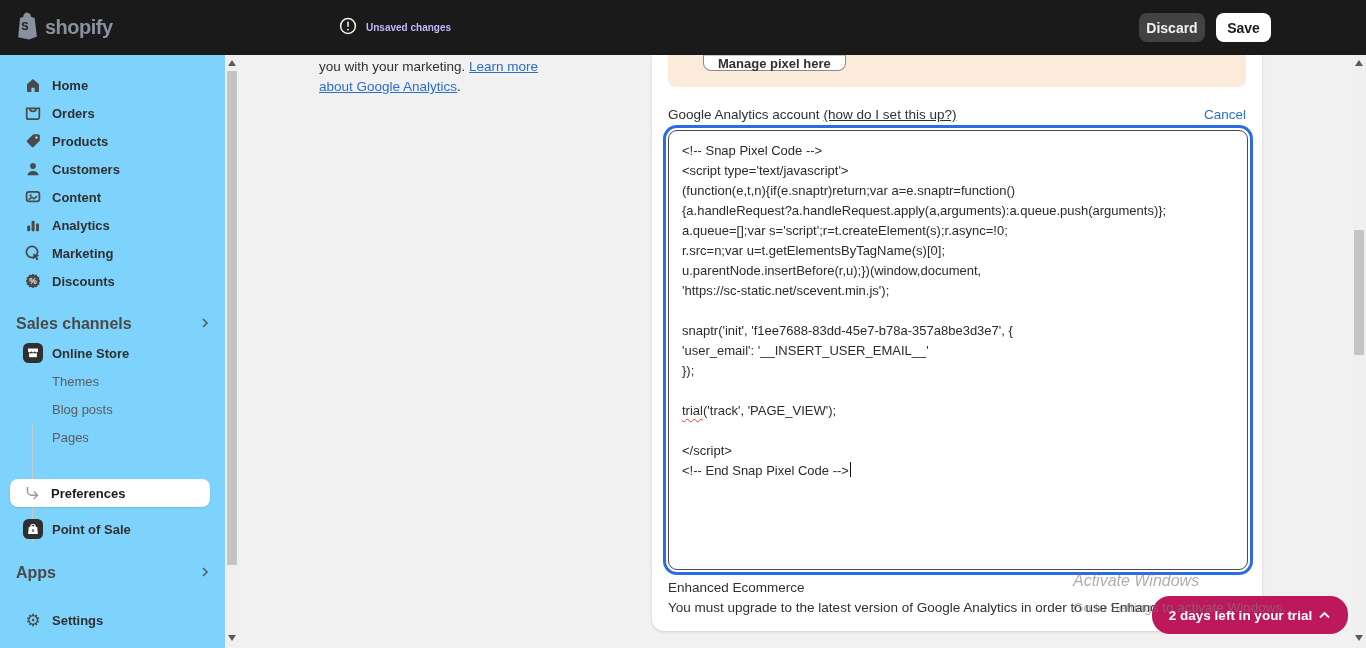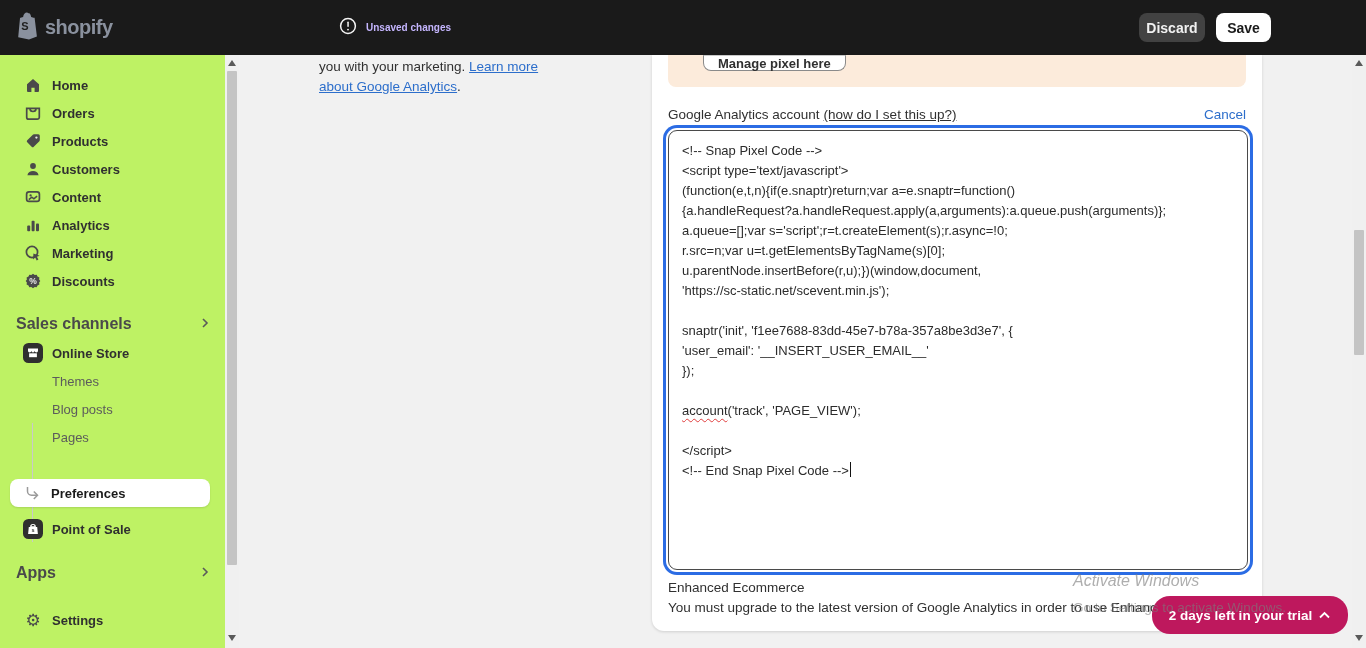--- a/index.html
+++ b/index.html
@@ -11,21 +11,21 @@
   #topbar { position:absolute; top:0; left:0; width:1366px; height:55px; background:#1a1a1a; }
   .logo { position:absolute; left:14px; top:0; height:55px; display:flex; align-items:center; gap:6px; }
   .logo-word { color:#8a919e; font-size:20px; font-weight:700; letter-spacing:-0.5px; }
   .unsaved { position:absolute; left:339px; top:0; height:55px; display:flex; align-items:center; gap:9px; }
   .unsaved-text { color:#c4b5fd; font-size:10px; font-weight:700; }
   .topbtn { position:absolute; top:13px; height:29px; border:none; border-radius:8px; font-size:14px; font-weight:600; cursor:pointer; font-family:"Liberation Sans",sans-serif; }
   .btn-discard { left:1139px; width:66px; background:#424242; color:#f1f1f1; }
   .btn-save { left:1216px; width:55px; background:#ffffff; color:#1a1a1a; }
 
   
-  #sidebar { position:absolute; top:55px; left:0; width:239px; height:593px; background:#bef264; }
+  #sidebar { position:absolute; top:55px; left:0; width:239px; height:593px; background:#7dd3fc; }
   .nav-item { position:absolute; left:8px; width:209px; height:28px; display:flex; align-items:center; cursor:pointer; border-radius:8px; }
   .nicon { width:20px; height:20px; margin-left:15px; display:flex; align-items:center; justify-content:center; flex:0 0 20px; }
   .nlabel { margin-left:9px; font-size:13px; font-weight:600; color:#303030; white-space:nowrap; }
   .nav-sub .nlabel { margin-left:44px; color:#5c5c5c; font-weight:500; }
   .nav-head { position:absolute; left:16px; width:194px; height:28px; display:flex; align-items:center; justify-content:space-between; cursor:pointer; }
   .nav-head .hlabel { font-size:16px; font-weight:700; color:#4a4a4a; }
   .nav-selected { background:#ffffff; box-shadow:0 1px 2px rgba(0,0,0,0.12); }
   .nav-selected .nlabel { margin-left:9px; color:#1a1a1a; font-weight:700; }
   .connector { position:absolute; left:32px; top:368px; width:0; height:119px; border-left:1.5px solid #c9c9c9; }
   .gearchar { font-size:17px; color:#4a4a4a; line-height:1; }
@@ -274,21 +274,21 @@
         <div class="code-line">{a.handleRequest?a.handleRequest.apply(a,arguments):a.queue.push(arguments)};</div>
         <div class="code-line">a.queue=[];var s='script';r=t.createElement(s);r.async=!0;</div>
         <div class="code-line">r.src=n;var u=t.getElementsByTagName(s)[0];</div>
         <div class="code-line">u.parentNode.insertBefore(r,u);})(window,document,</div>
         <div class="code-line">'https://sc-static.net/scevent.min.js');</div>
         <div class="code-line">&nbsp;</div>
         <div class="code-line">snaptr('init', 'f1ee7688-83dd-45e7-b78a-357a8be3d3e7', {</div>
         <div class="code-line">'user_email': '__INSERT_USER_EMAIL__'</div>
         <div class="code-line">});</div>
         <div class="code-line">&nbsp;</div>
-        <div class="code-line"><span class="squiggle">account</span>('track', 'PAGE_VIEW');</div>
+        <div class="code-line"><span class="squiggle">trial</span>('track', 'PAGE_VIEW');</div>
         <div class="code-line">&nbsp;</div>
         <div class="code-line">&lt;/script&gt;</div>
         <div class="code-line">&lt;!-- End Snap Pixel Code --&gt;<span class="caret"></span></div>
       </div>
 
     <div id="enh-title">Enhanced Ecommerce</div>
     <div id="enh-body">You must upgrade to the latest version of Google Analytics in order to use Enhanced Ecommerce.</div>
   </section>
 
   <div id="trial-pill">

